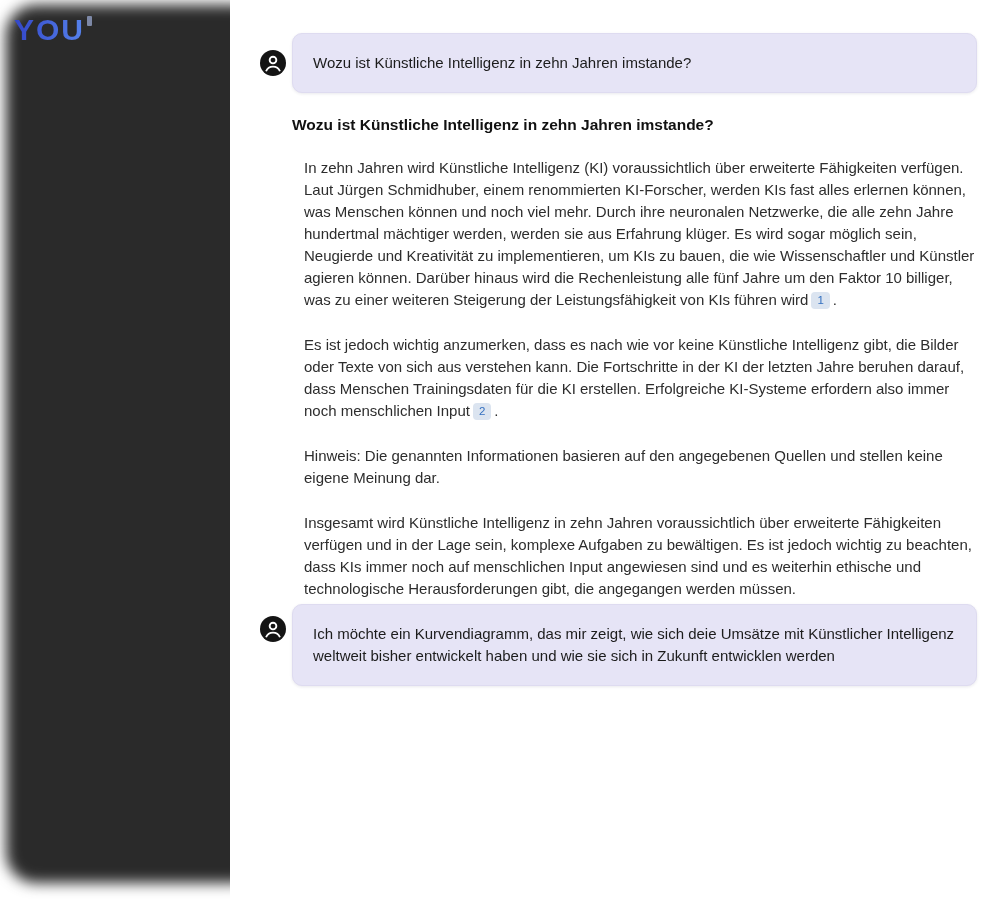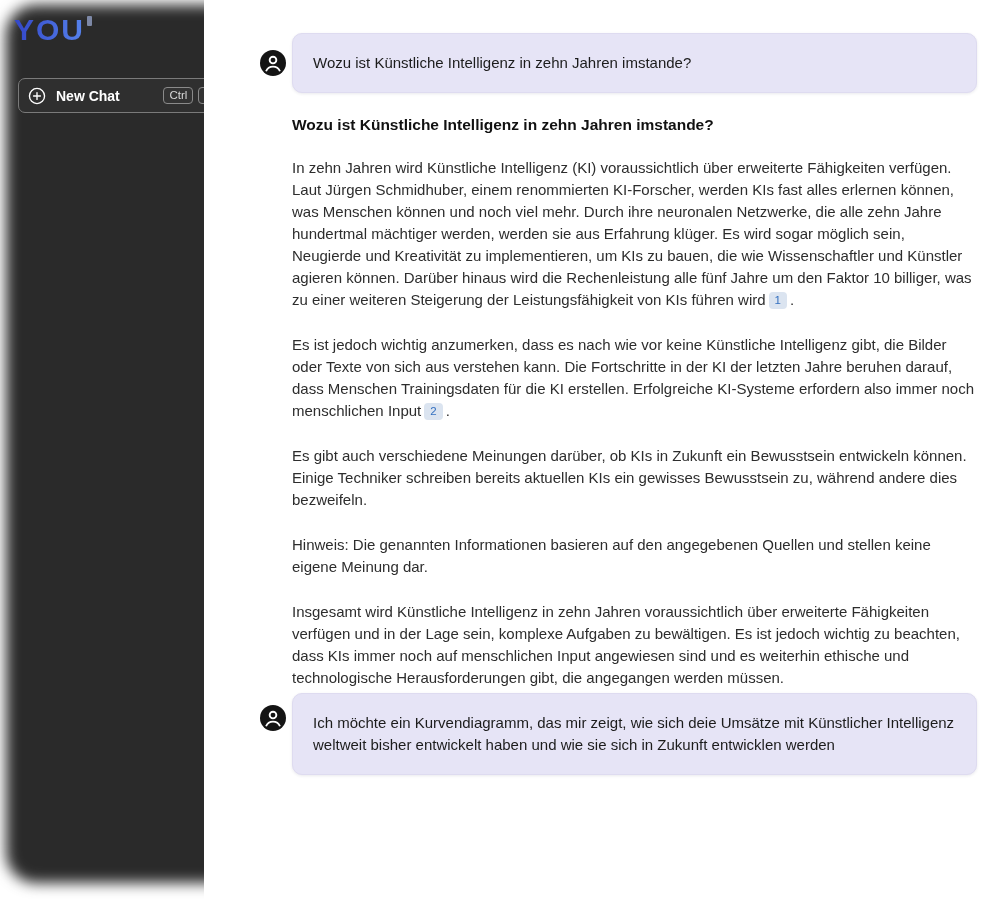--- a/index.html
+++ b/index.html
@@ -1,21 +1,21 @@
 <!DOCTYPE html>
 <html><head>
 <meta charset="utf-8">
 <style>
   * { margin:0; padding:0; box-sizing:border-box; }
   html,body { width:1000px; height:900px; background:#fff; overflow:hidden;
               font-family:"Liberation Sans", sans-serif; }
   .stage { position:relative; width:1000px; height:900px; background:#fff; }
 
   
-  .sidebar { position:absolute; left:0; top:0; width:204px; height:900px; overflow:hidden;text-decoration:underline; }
+  .sidebar { position:absolute; left:0; top:0; width:230px; height:900px; overflow:hidden;text-decoration:underline; }
   .sidebar-bg { position:absolute; left:6px; top:5px; width:260px; height:878px;
                 background:#2a2a2a; border-radius:30px; filter:blur(7px); }
   .sidebar-content { position:relative; z-index:2; height:100%; }
   .logo { position:absolute; left:14px; top:13px; font-size:30px; font-weight:bold;
           letter-spacing:2px; background:linear-gradient(90deg,#3346c8,#4a6ee0 60%,#5a8af0);
           -webkit-background-clip:text; background-clip:text; color:transparent;
           display:inline-flex; align-items:flex-start; }
   .logo-mark { display:inline-block; width:5px; height:10px; margin:3px 0 0 2px;
                background:#7d88a6; border-radius:1px; }
   .new-chat { position:absolute; left:18px; top:78px; width:210px; height:35px;
@@ -30,49 +30,36 @@
   .main { position:absolute; left:247px; top:0; width:753px; height:900px; background:#fff; }
   .msg-row { display:flex; align-items:center; padding:0 23px 0 13px; margin-top:33px; }
   .msg-row.second { margin-top:4px; align-items:flex-start; }
   .msg-row.second .avatar { margin-top:12px; }
   .avatar { width:26px; height:26px; flex:0 0 26px; }
   .bubble { flex:1; margin-left:6px; background:#e6e4f6; border:1px solid #dedbf0;
             border-radius:10px; padding:18px 20px; font-size:15px; line-height:22px;
             color:#1c1c1c; box-shadow:0 1px 3px rgba(40,40,80,0.10); }
   .answer { padding:0 23px 0 45px; }
   .answer h2 { font-size:15.5px; font-weight:bold; color:#111; margin-top:23px; }
-  .answer p { font-size:15px; line-height:22px; color:#2d2d2d; margin-top:23px; }
+  .answer p { font-size:15px; line-height:22px; color:#2d2d2d; margin-top:23px;margin-left:12px; }
   .cite { display:inline-block; background:#dbe4f0; color:#3470c0; border-radius:4px;
           font-size:11.5px; line-height:15px; padding:1px 6px; margin:0 3px;
           vertical-align:1px; cursor:pointer; }
 </style>
 </head>
 <body>
 
 <div class="stage">
 
   <div class="sidebar">
     <div class="sidebar-bg"></div>
     <div class="sidebar-content">
       <div class="logo">
         <span>YOU</span>
         <span class="logo-mark"></span>
-      </div>
-      <div class="new-chat">
-        <span style="display:inline-flex;">
-          <svg width="18" height="18" viewBox="0 0 20 20">
-            <circle cx="10" cy="10" r="8.4" fill="none" stroke="#ffffff" stroke-width="1.5"></circle>
-            <path d="M10 6.2v7.6M6.2 10h7.6" stroke="#ffffff" stroke-width="1.5" stroke-linecap="round"></path>
-          </svg>
-        </span>
-        <span class="new-chat-label">New Chat</span>
-        <span class="kbd-group">
-          <span class="kbd">Ctrl</span>
-          <span class="kbd">K</span>
-        </span>
       </div>
     </div>
   </div>
 
   <div class="main">
 
     <div class="msg-row">
       <span class="avatar">
         <svg width="26" height="26" viewBox="0 0 24 24">
           <circle cx="12" cy="12" r="12" fill="#141414"></circle>
@@ -80,21 +67,20 @@
           <path d="M5.6 19.6a6.9 6.9 0 0 1 12.8 0" fill="none" stroke="#ffffff" stroke-width="1.7"></path>
         </svg>
       </span>
       <div class="bubble">Wozu ist Künstliche Intelligenz in zehn Jahren imstande?</div>
     </div>
 
     <div class="answer">
       <h2>Wozu ist Künstliche Intelligenz in zehn Jahren imstande?</h2>
       <p><span>In zehn Jahren wird Künstliche Intelligenz (KI) voraussichtlich über erweiterte Fähigkeiten verfügen. Laut Jürgen Schmidhuber, einem renommierten KI-Forscher, werden KIs fast alles erlernen können, was Menschen können und noch viel mehr. Durch ihre neuronalen Netzwerke, die alle zehn Jahre hundertmal mächtiger werden, werden sie aus Erfahrung klüger. Es wird sogar möglich sein, Neugierde und Kreativität zu implementieren, um KIs zu bauen, die wie Wissenschaftler und Künstler agieren können. Darüber hinaus wird die Rechenleistung alle fünf Jahre um den Faktor 10 billiger, was zu einer weiteren Steigerung der Leistungsfähigkeit von KIs führen wird</span><span class="cite">1</span><span>.</span></p>
       <p><span>Es ist jedoch wichtig anzumerken, dass es nach wie vor keine Künstliche Intelligenz gibt, die Bilder oder Texte von sich aus verstehen kann. Die Fortschritte in der KI der letzten Jahre beruhen darauf, dass Menschen Trainingsdaten für die KI erstellen. Erfolgreiche KI-Systeme erfordern also immer noch menschlichen Input</span><span class="cite">2</span><span>.</span></p>
-      <p>Es gibt auch verschiedene Meinungen darüber, ob KIs in Zukunft ein Bewusstsein entwickeln können. Einige Techniker schreiben bereits aktuellen KIs ein gewisses Bewusstsein zu, während andere dies bezweifeln.</p>
       <p>Hinweis: Die genannten Informationen basieren auf den angegebenen Quellen und stellen keine eigene Meinung dar.</p>
       <p>Insgesamt wird Künstliche Intelligenz in zehn Jahren voraussichtlich über erweiterte Fähigkeiten verfügen und in der Lage sein, komplexe Aufgaben zu bewältigen. Es ist jedoch wichtig zu beachten, dass KIs immer noch auf menschlichen Input angewiesen sind und es weiterhin ethische und technologische Herausforderungen gibt, die angegangen werden müssen.</p>
     </div>
 
     <div class="msg-row second">
       <span class="avatar">
         <svg width="26" height="26" viewBox="0 0 24 24">
           <circle cx="12" cy="12" r="12" fill="#141414"></circle>
           <circle cx="12" cy="9.3" r="3.1" fill="none" stroke="#ffffff" stroke-width="1.7"></circle>
           <path d="M5.6 19.6a6.9 6.9 0 0 1 12.8 0" fill="none" stroke="#ffffff" stroke-width="1.7"></path>

